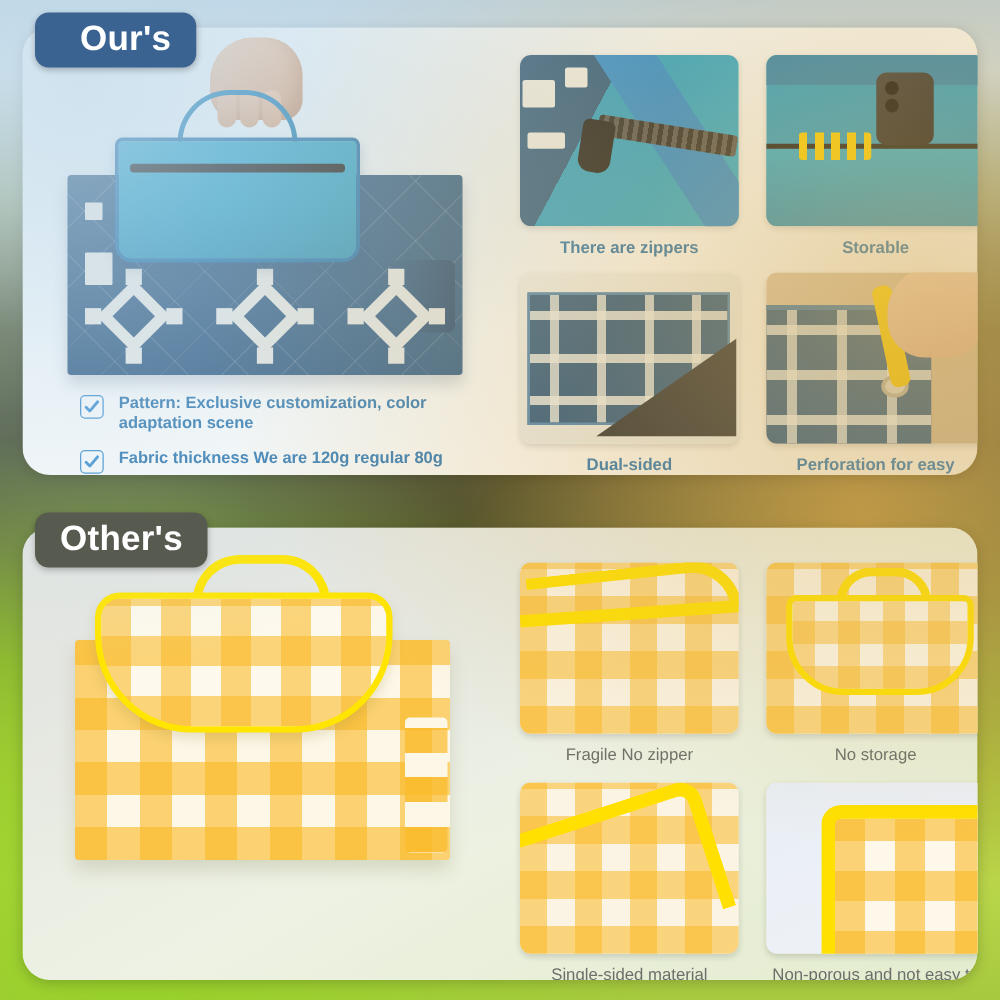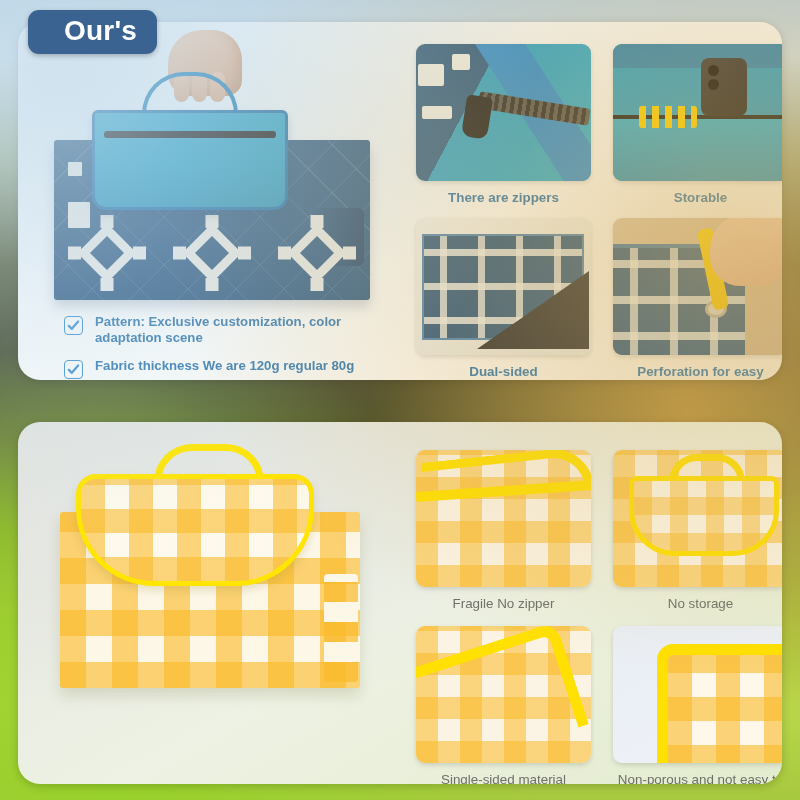--- a/index.html
+++ b/index.html
@@ -577,15 +577,16 @@
             <div class="tb tb-nonporous">
               <span class="swatch"></span>
             </div>
           </div>
           <div class="cap">Non-porous and not easy to fix</div>
         </div>
 
       </div>
     </div>
 
+    <div class="badge" id="badge-others">Other's</div>
   </section>
 
 </div>
 
 </body></html>

